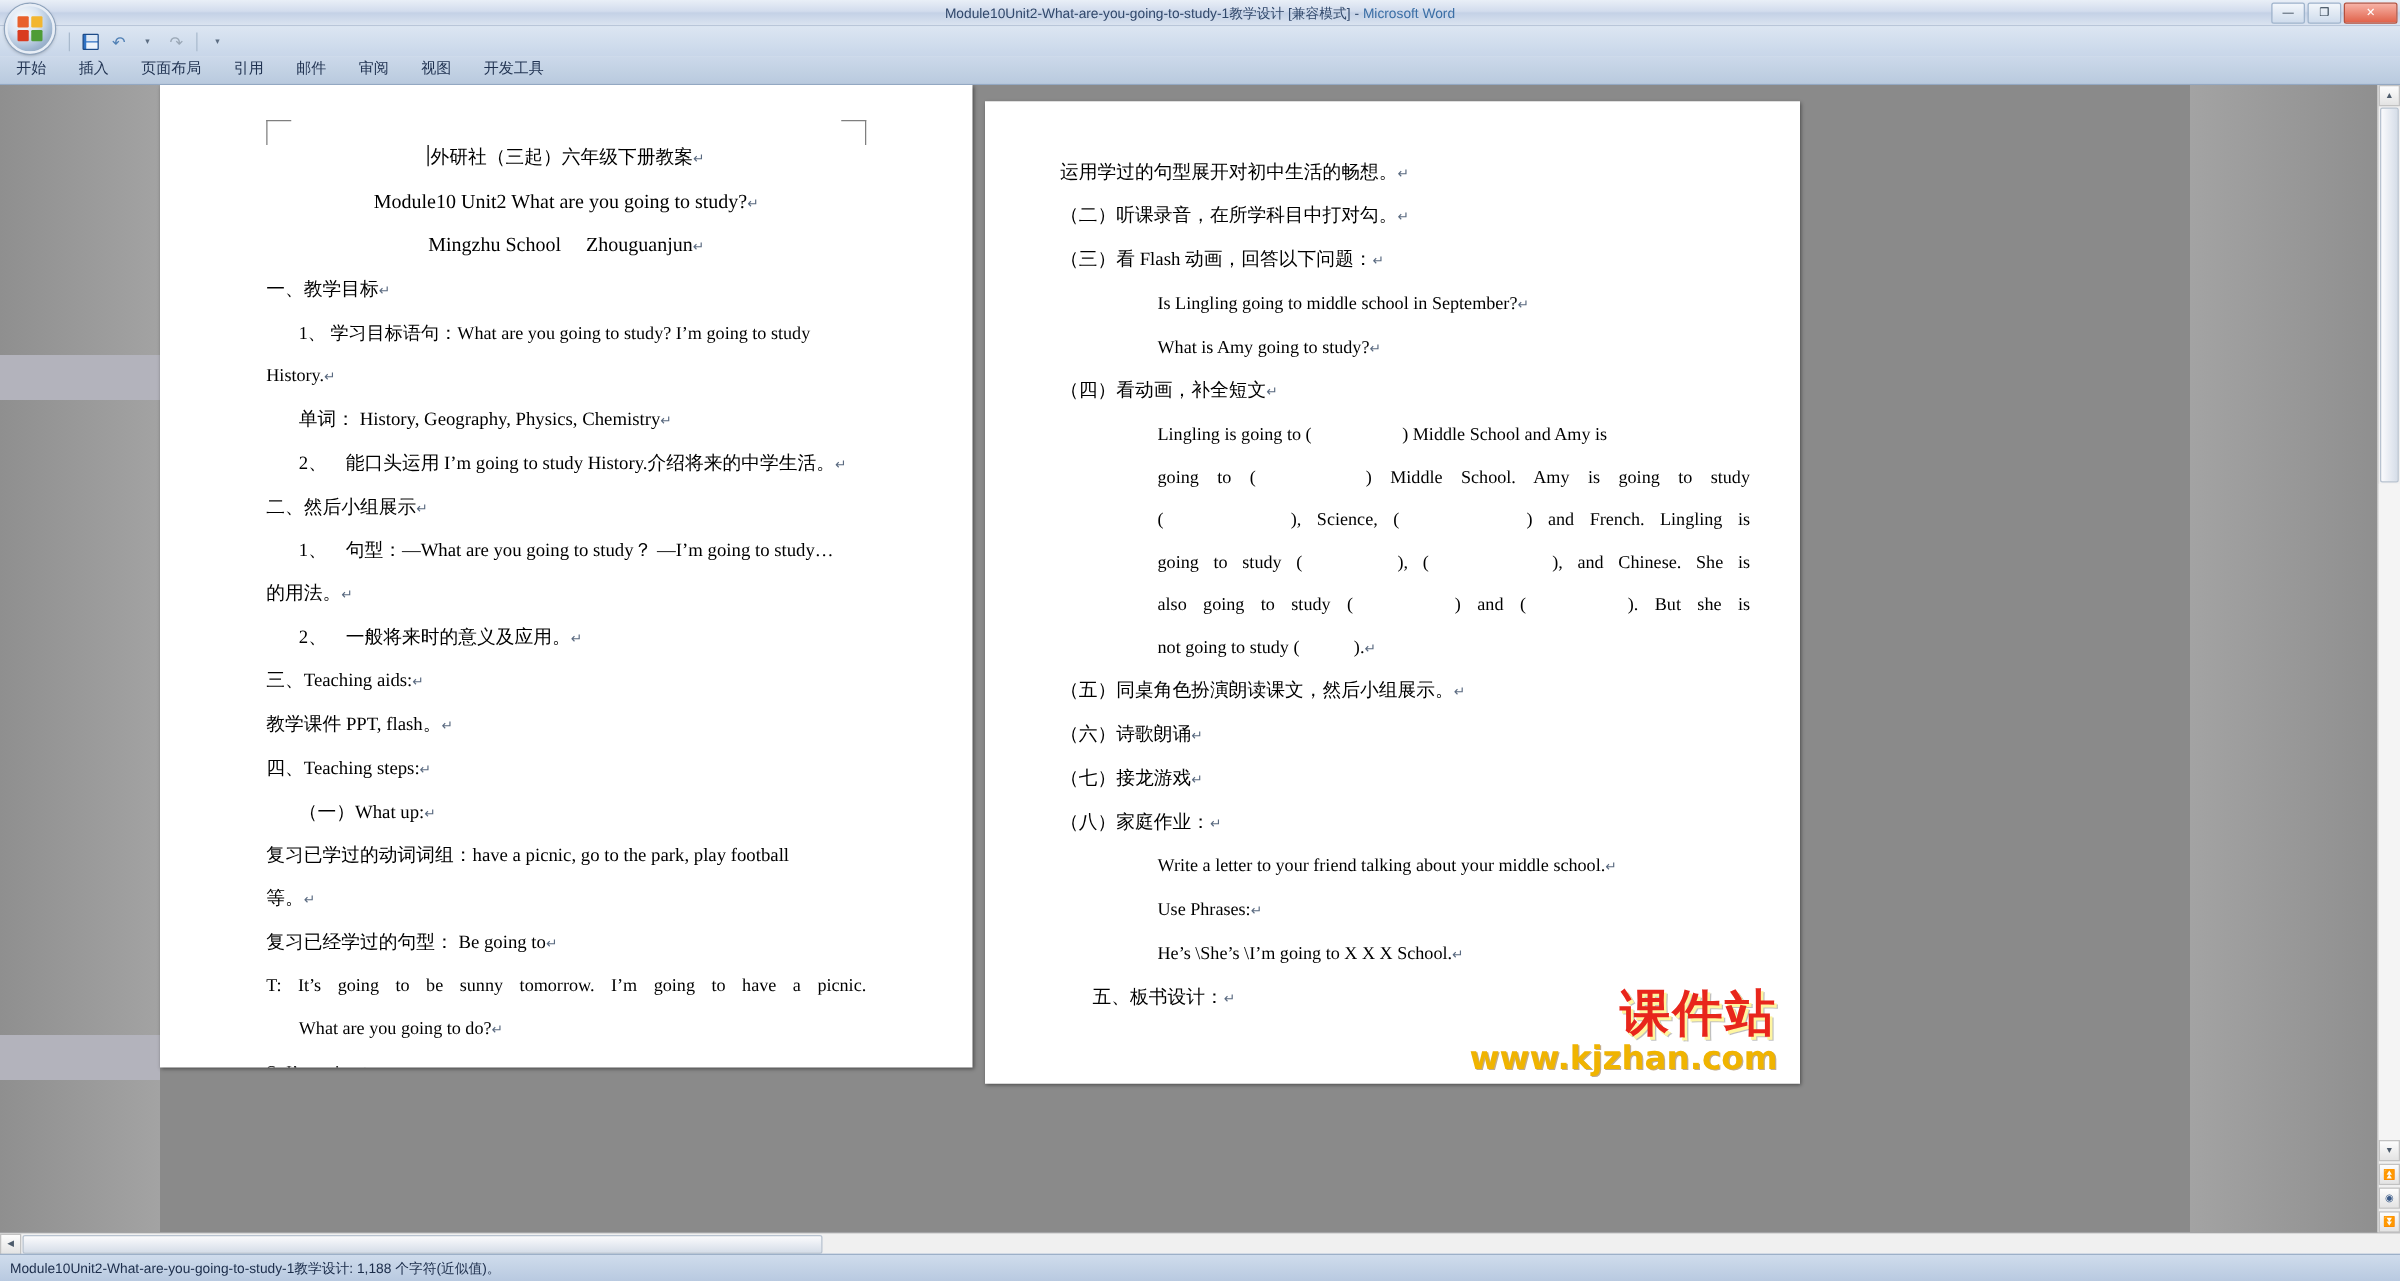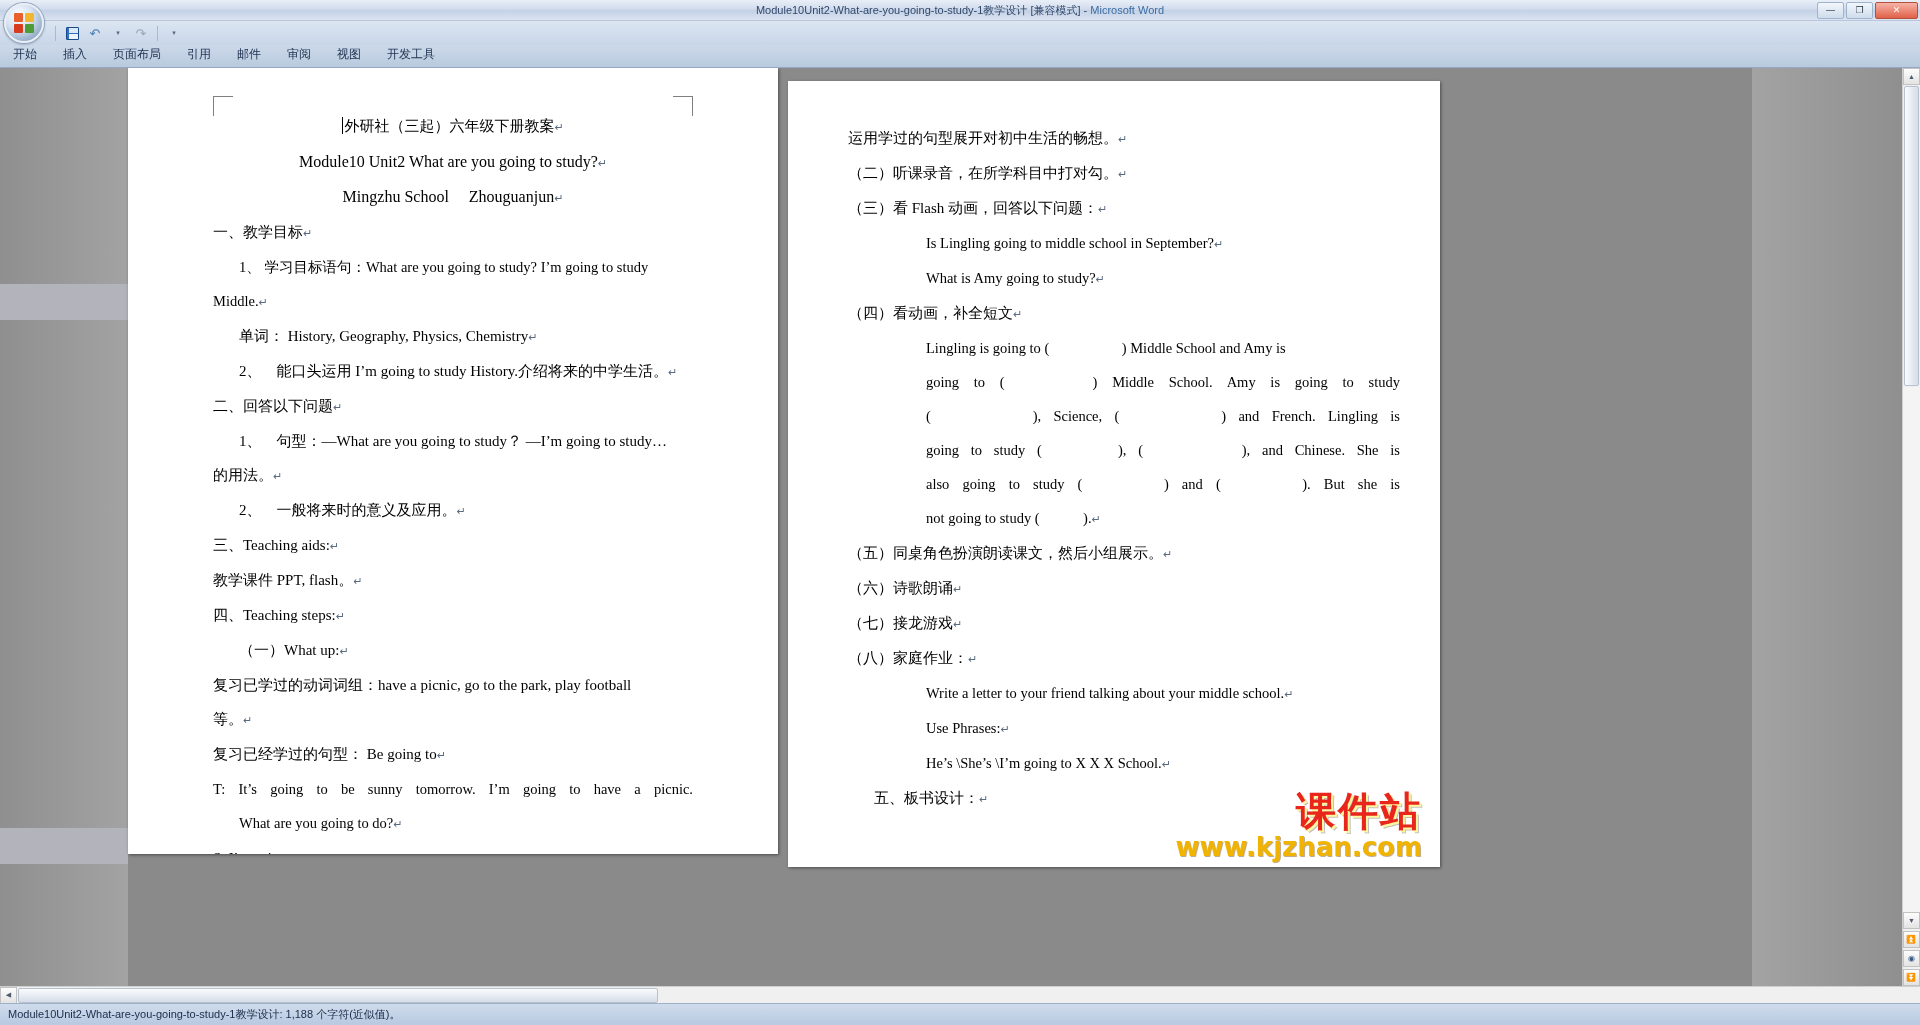--- a/index.html
+++ b/index.html
@@ -309,24 +309,24 @@
 
         <div class="page left">
           <div class="corner tl"></div>
           <div class="corner tr"></div>
           <div class="body-text" id="left-lines">
               <div class="ln ctr ttl1 cjk"><span class="caret"></span><span>外研社（三起）六年级下册教案</span><span class="pilcrow">↵</span></div>
               <div class="ln ctr ttl2"><span>Module10 Unit2 What are you going to study?</span><span class="pilcrow">↵</span></div>
               <div class="ln ctr ttl2"><span>Mingzhu School　 Zhouguanjun</span><span class="pilcrow">↵</span></div>
               <div class="ln cjk"><span>一、教学目标</span><span class="pilcrow">↵</span></div>
               <div class="ln i1"><span>1、 学习目标语句：What are you going to study? I’m going to study</span></div>
-              <div class="ln "><span>Middle.</span><span class="pilcrow">↵</span></div>
+              <div class="ln "><span>History.</span><span class="pilcrow">↵</span></div>
               <div class="ln i1 cjk"><span>单词： History, Geography, Physics, Chemistry</span><span class="pilcrow">↵</span></div>
               <div class="ln i1 cjk"><span>2、　能口头运用 I’m going to study History.介绍将来的中学生活。</span><span class="pilcrow">↵</span></div>
-              <div class="ln cjk"><span>二、回答以下问题</span><span class="pilcrow">↵</span></div>
+              <div class="ln cjk"><span>二、然后小组展示</span><span class="pilcrow">↵</span></div>
               <div class="ln i1 cjk"><span>1、　句型：—What are you going to study？ —I’m going to study…</span></div>
               <div class="ln cjk"><span>的用法。</span><span class="pilcrow">↵</span></div>
               <div class="ln i1 cjk"><span>2、　一般将来时的意义及应用。</span><span class="pilcrow">↵</span></div>
               <div class="ln cjk"><span>三、Teaching aids:</span><span class="pilcrow">↵</span></div>
               <div class="ln cjk"><span>教学课件 PPT, flash。</span><span class="pilcrow">↵</span></div>
               <div class="ln cjk"><span>四、Teaching steps:</span><span class="pilcrow">↵</span></div>
               <div class="ln i1 cjk"><span>（一）What up:</span><span class="pilcrow">↵</span></div>
               <div class="ln cjk"><span>复习已学过的动词词组：have a picnic, go to the park, play football</span></div>
               <div class="ln cjk"><span>等。</span><span class="pilcrow">↵</span></div>
               <div class="ln cjk"><span>复习已经学过的句型： Be going to</span><span class="pilcrow">↵</span></div>

